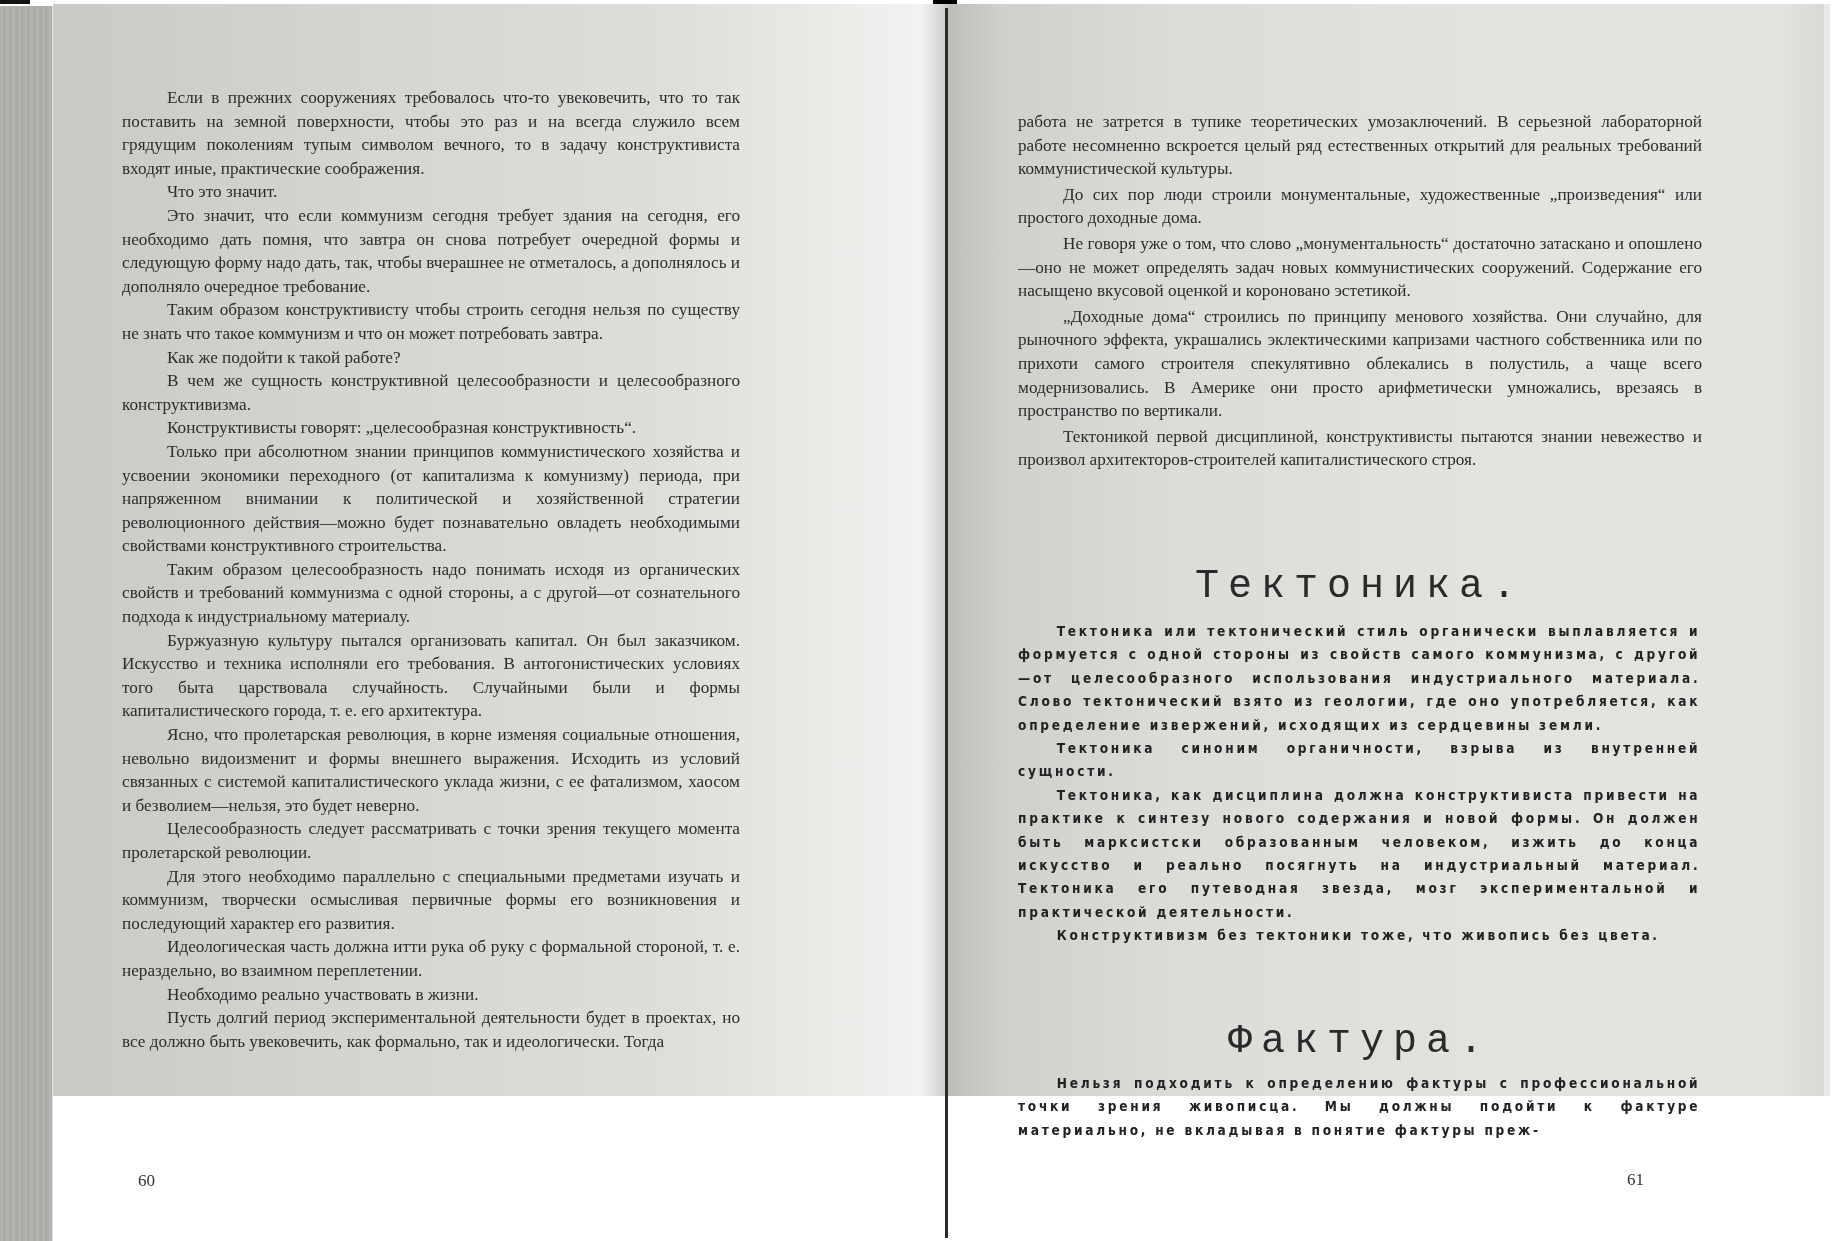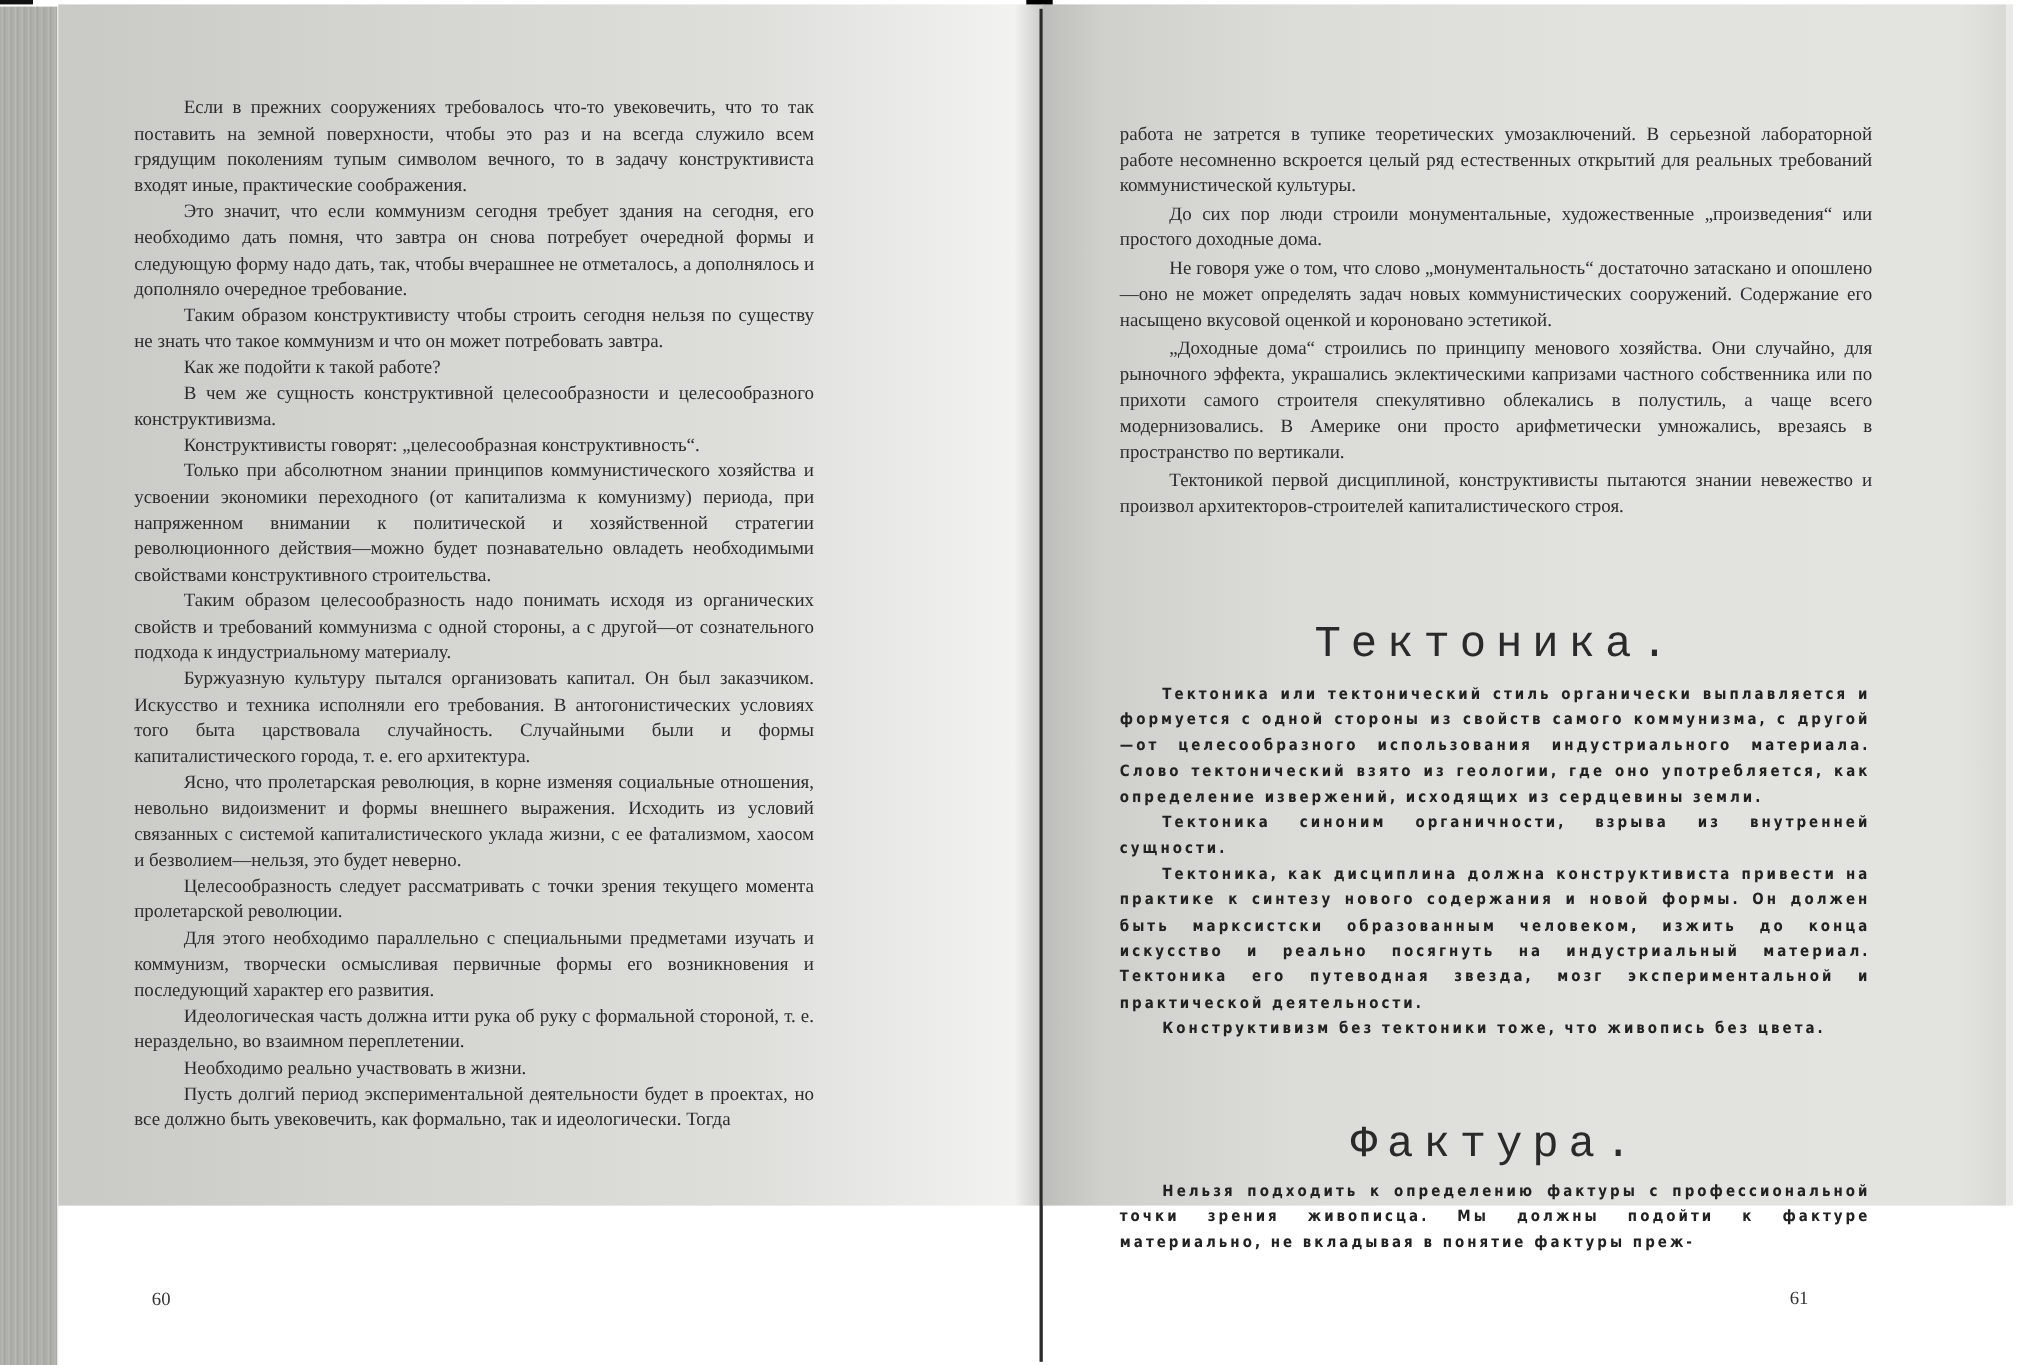--- a/index.html
+++ b/index.html
@@ -125,20 +125,21 @@
 <body>
 
 <div class="scene">
   <div class="top-edge-left"></div>
   <div class="top-edge-mid"></div>
   <div class="stack-left"></div>
 
   <div class="page page-left">
     <div class="text-block left-text">
       <p>Если в прежних сооружениях требовалось что-то увековечить, что то так поставить на земной поверхности, чтобы это раз и на всегда служило всем грядущим поколениям тупым символом вечного, то в задачу конструктивиста входят иные, практические соображения.</p>
+      <p>Что это значит.</p>
       <p>Это значит, что если коммунизм сегодня требует здания на сегодня, его необходимо дать помня, что завтра он снова потребует очередной формы и следующую форму надо дать, так, чтобы вчерашнее не отметалось, а дополнялось и дополняло очередное требование.</p>
       <p>Таким образом конструктивисту чтобы строить сегодня нельзя по существу не знать что такое коммунизм и что он может потребовать завтра.</p>
       <p>Как же подойти к такой работе?</p>
       <p>В чем же сущность конструктивной целесообразности и целесообразного конструктивизма.</p>
       <p>Конструктивисты говорят: „целесообразная конструктивность“.</p>
       <p>Только при абсолютном знании принципов коммунистического хозяйства и усвоении экономики переходного (от капитализма к комунизму) периода, при напряженном внимании к политической и хозяйственной стратегии революционного действия—можно будет познавательно овладеть необходимыми свойствами конструктивного строительства.</p>
       <p>Таким образом целесообразность надо понимать исходя из органических свойств и требований коммунизма с одной стороны, а с другой—от сознательного подхода к индустриальному материалу.</p>
       <p>Буржуазную культуру пытался организовать капитал. Он был заказчиком. Искусство и техника исполняли его требования. В антогонистических условиях того быта царствовала случайность. Случайными были и формы капиталистического города, т. е. его архитектура.</p>
       <p>Ясно, что пролетарская революция, в корне изменяя социальные отношения, невольно видоизменит и формы внешнего выражения. Исходить из условий связанных с системой капиталистического уклада жизни, с ее фатализмом, хаосом и безволием—нельзя, это будет неверно.</p>
       <p>Целесообразность следует рассматривать с точки зрения текущего момента пролетарской революции.</p>

